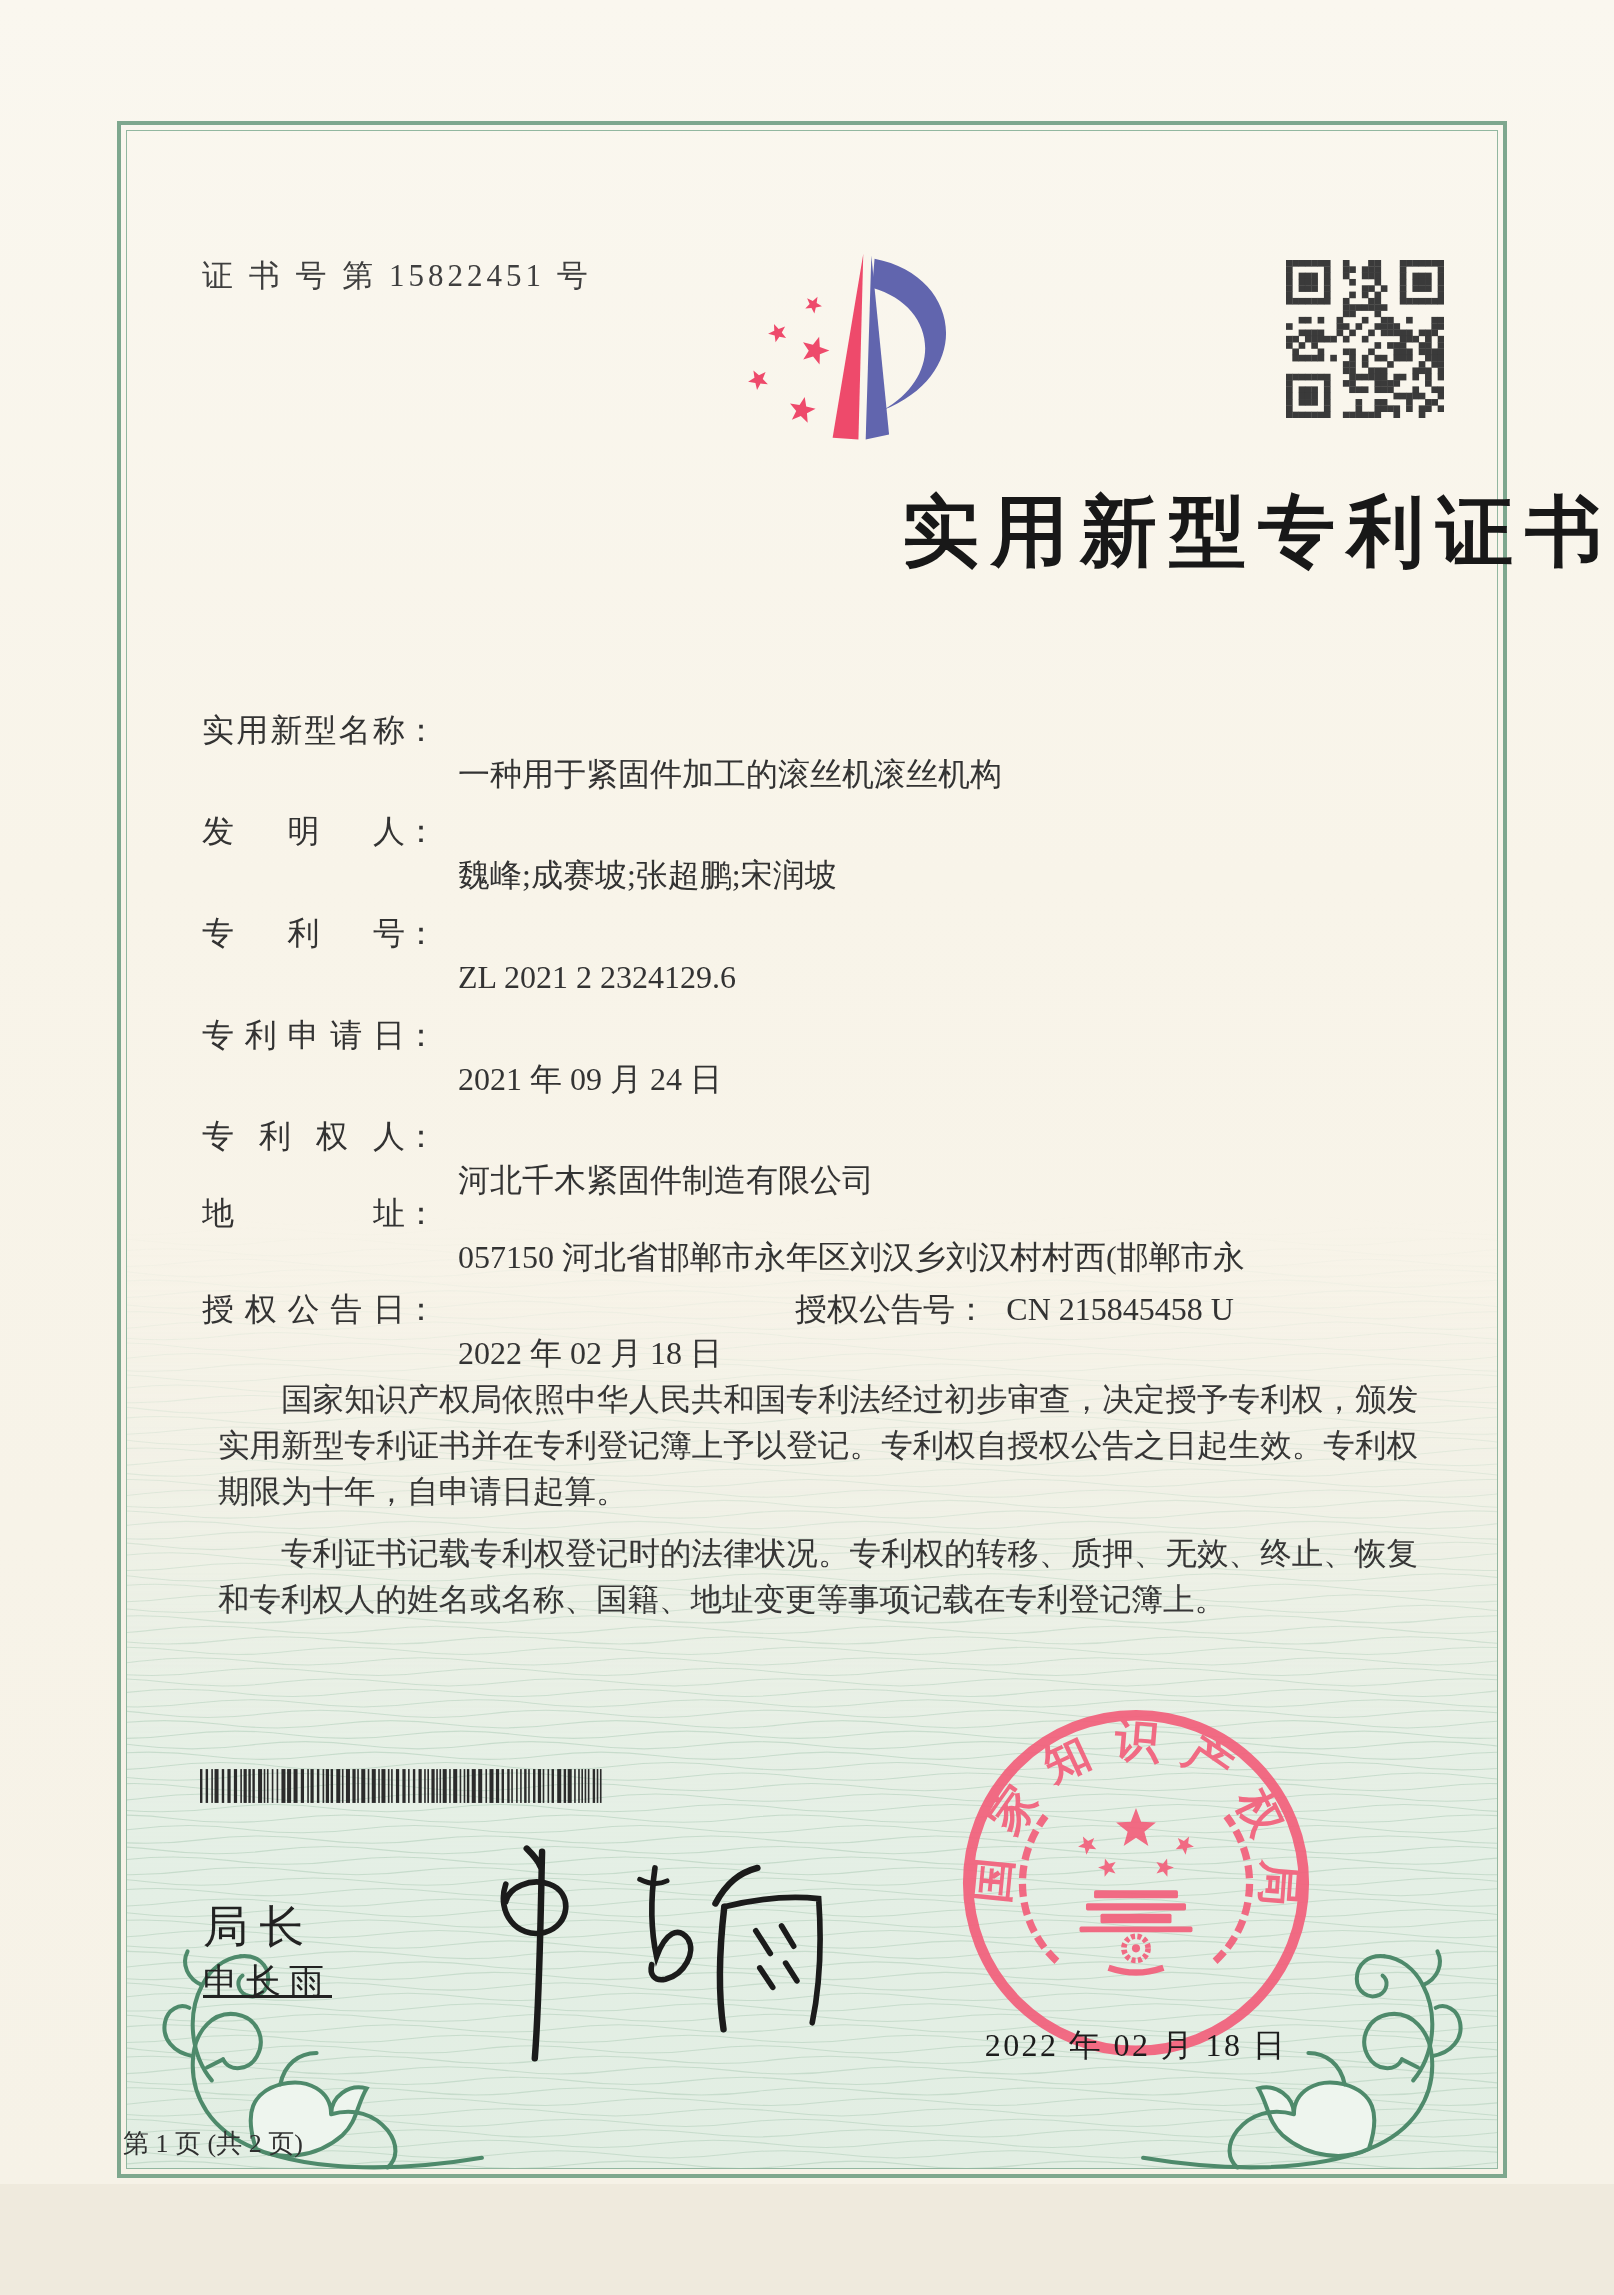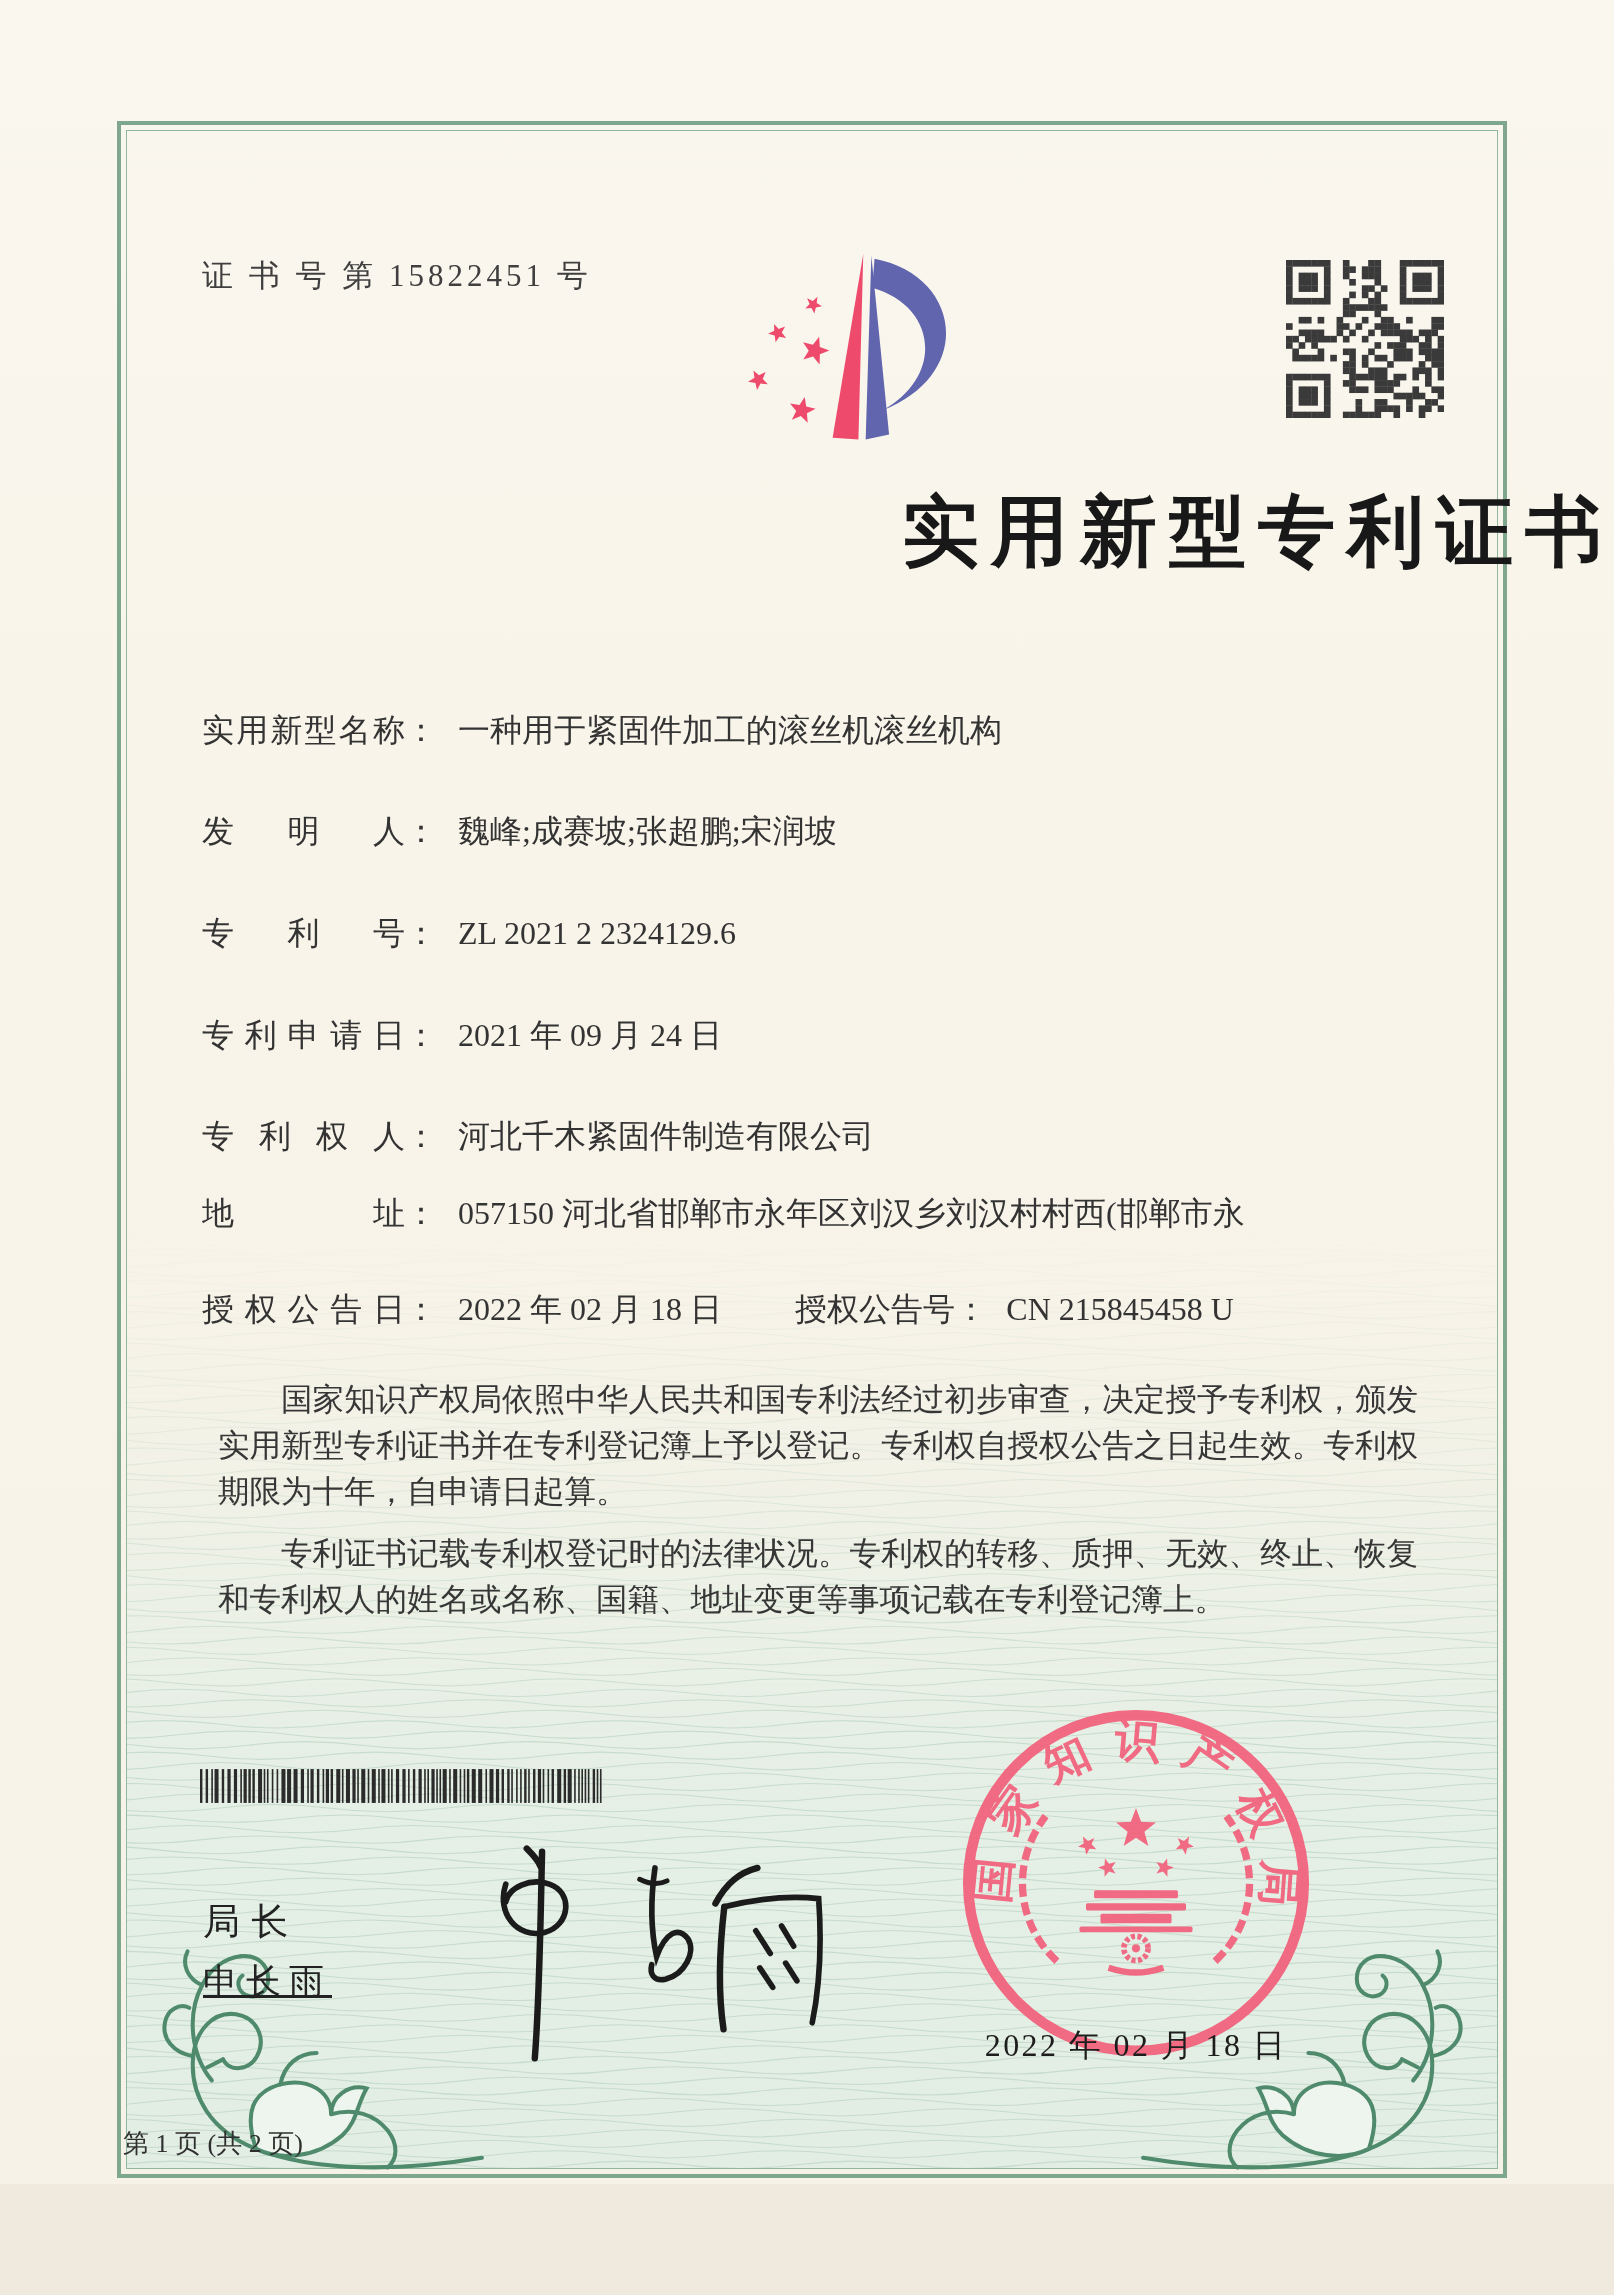--- a/index.html
+++ b/index.html
@@ -29,27 +29,27 @@
   .title{
     left:0;right:0;top:481px;text-align:right;font-size:77px;font-weight:bold;
     letter-spacing:12px;color:#181818;
   }
   .field-row{left:202px;width:1235px;font-size:32px;line-height:42px;color:#333;}
   .jlabel{
     display:inline-block;width:203px;text-align:justify;text-align-last:justify;
     -moz-text-align-last:justify;vertical-align:top;
   }
   .colon{display:inline-block;vertical-align:top;}
-  .fval{display:inline-block;vertical-align:top;margin-left:13px;max-width:985px;}
+  .fval{display:inline-block;vertical-align:top;margin-left:13px;max-width:985px;margin-top:44px;}
   .grant2{position:absolute;left:593px;top:0;white-space:nowrap;}
   .paras{left:202px;top:1361px;width:1232px;font-size:31.5px;line-height:46px;
     text-align:justify;color:#363636;}
   .paras p{margin:16px;text-indent:63px;}
   .barcode{left:200px;top:1769px;width:408px;height:34px;}
-  .signer-title{left:203px;top:1897px;font-size:37px;letter-spacing:11.3px;color:#222;font-family:Liberation Mono, monospace;}
+  .signer-title{left:203px;top:1897px;font-size:45px;letter-spacing:11.3px;color:#222;font-family:Liberation Mono, monospace;}
   .signer-name{left:203px;top:1958px;font-size:35px;letter-spacing:8px;color:#222;text-decoration:underline;}
   .sig{left:449px;top:1826px;}
   .seal{left:948px;top:1695px;}
   .seal-date{left:952px;top:2024px;width:368px;text-align:center;font-size:32px;
     letter-spacing:2.4px;color:#1d1d1d;}
   .page-info{left:123px;width:1291px;top:2126px;text-align:left;font-size:26px;color:#2f2f2f;}
   .back-note{left:0;right:0;top:2221px;text-align:center;font-size:29px;letter-spacing:6.5px;color:#3a3a3a;}
   .flourish{position:absolute;bottom:-8px;width:379px;height:271px;}
   .flourish.left{left:-6.5px;}
   .flourish.right{right:-6.5px;transform:scaleX(-1);}

